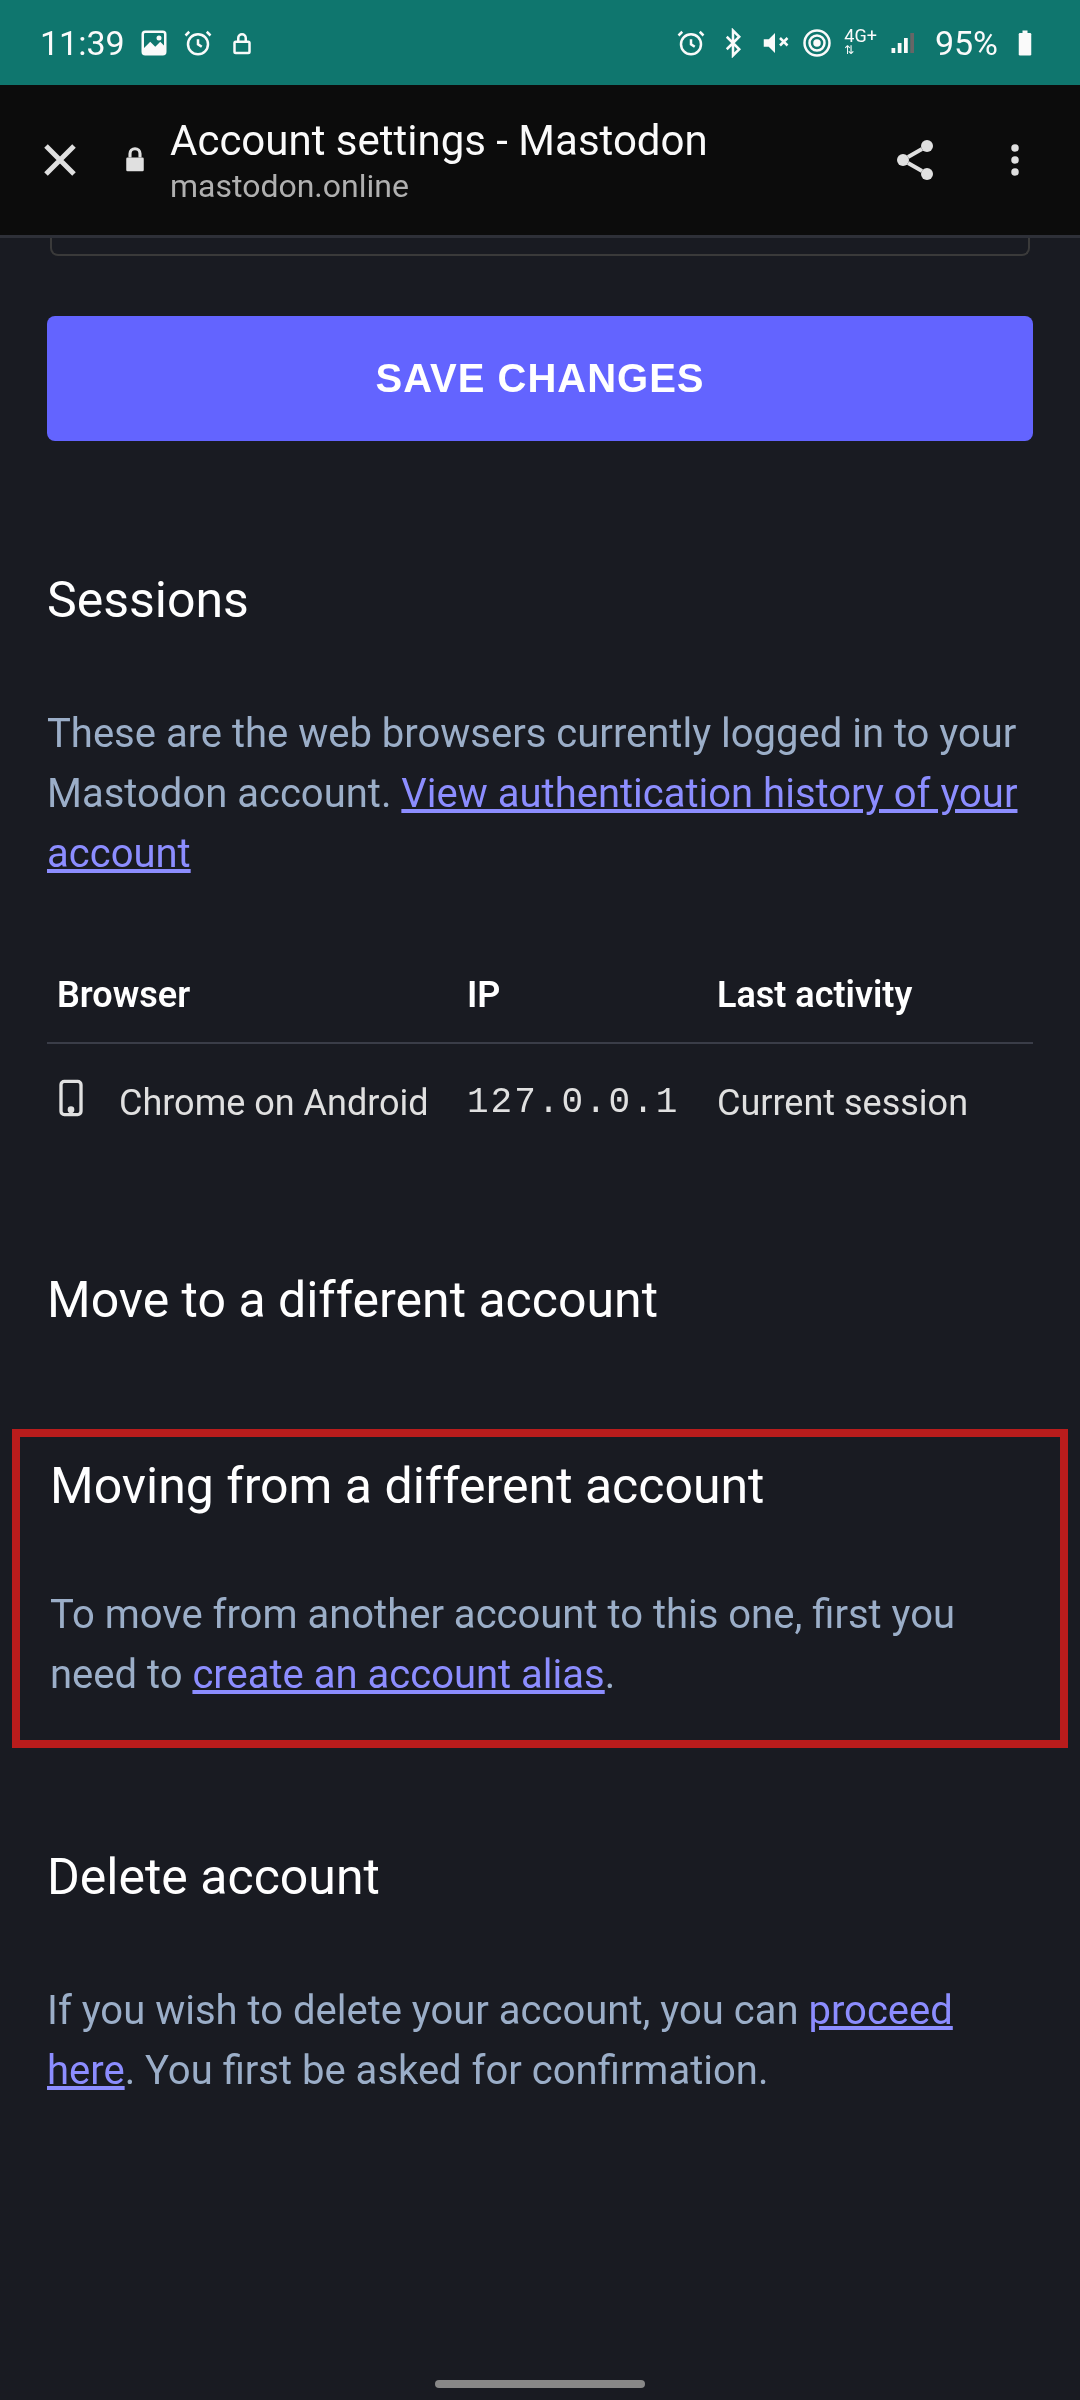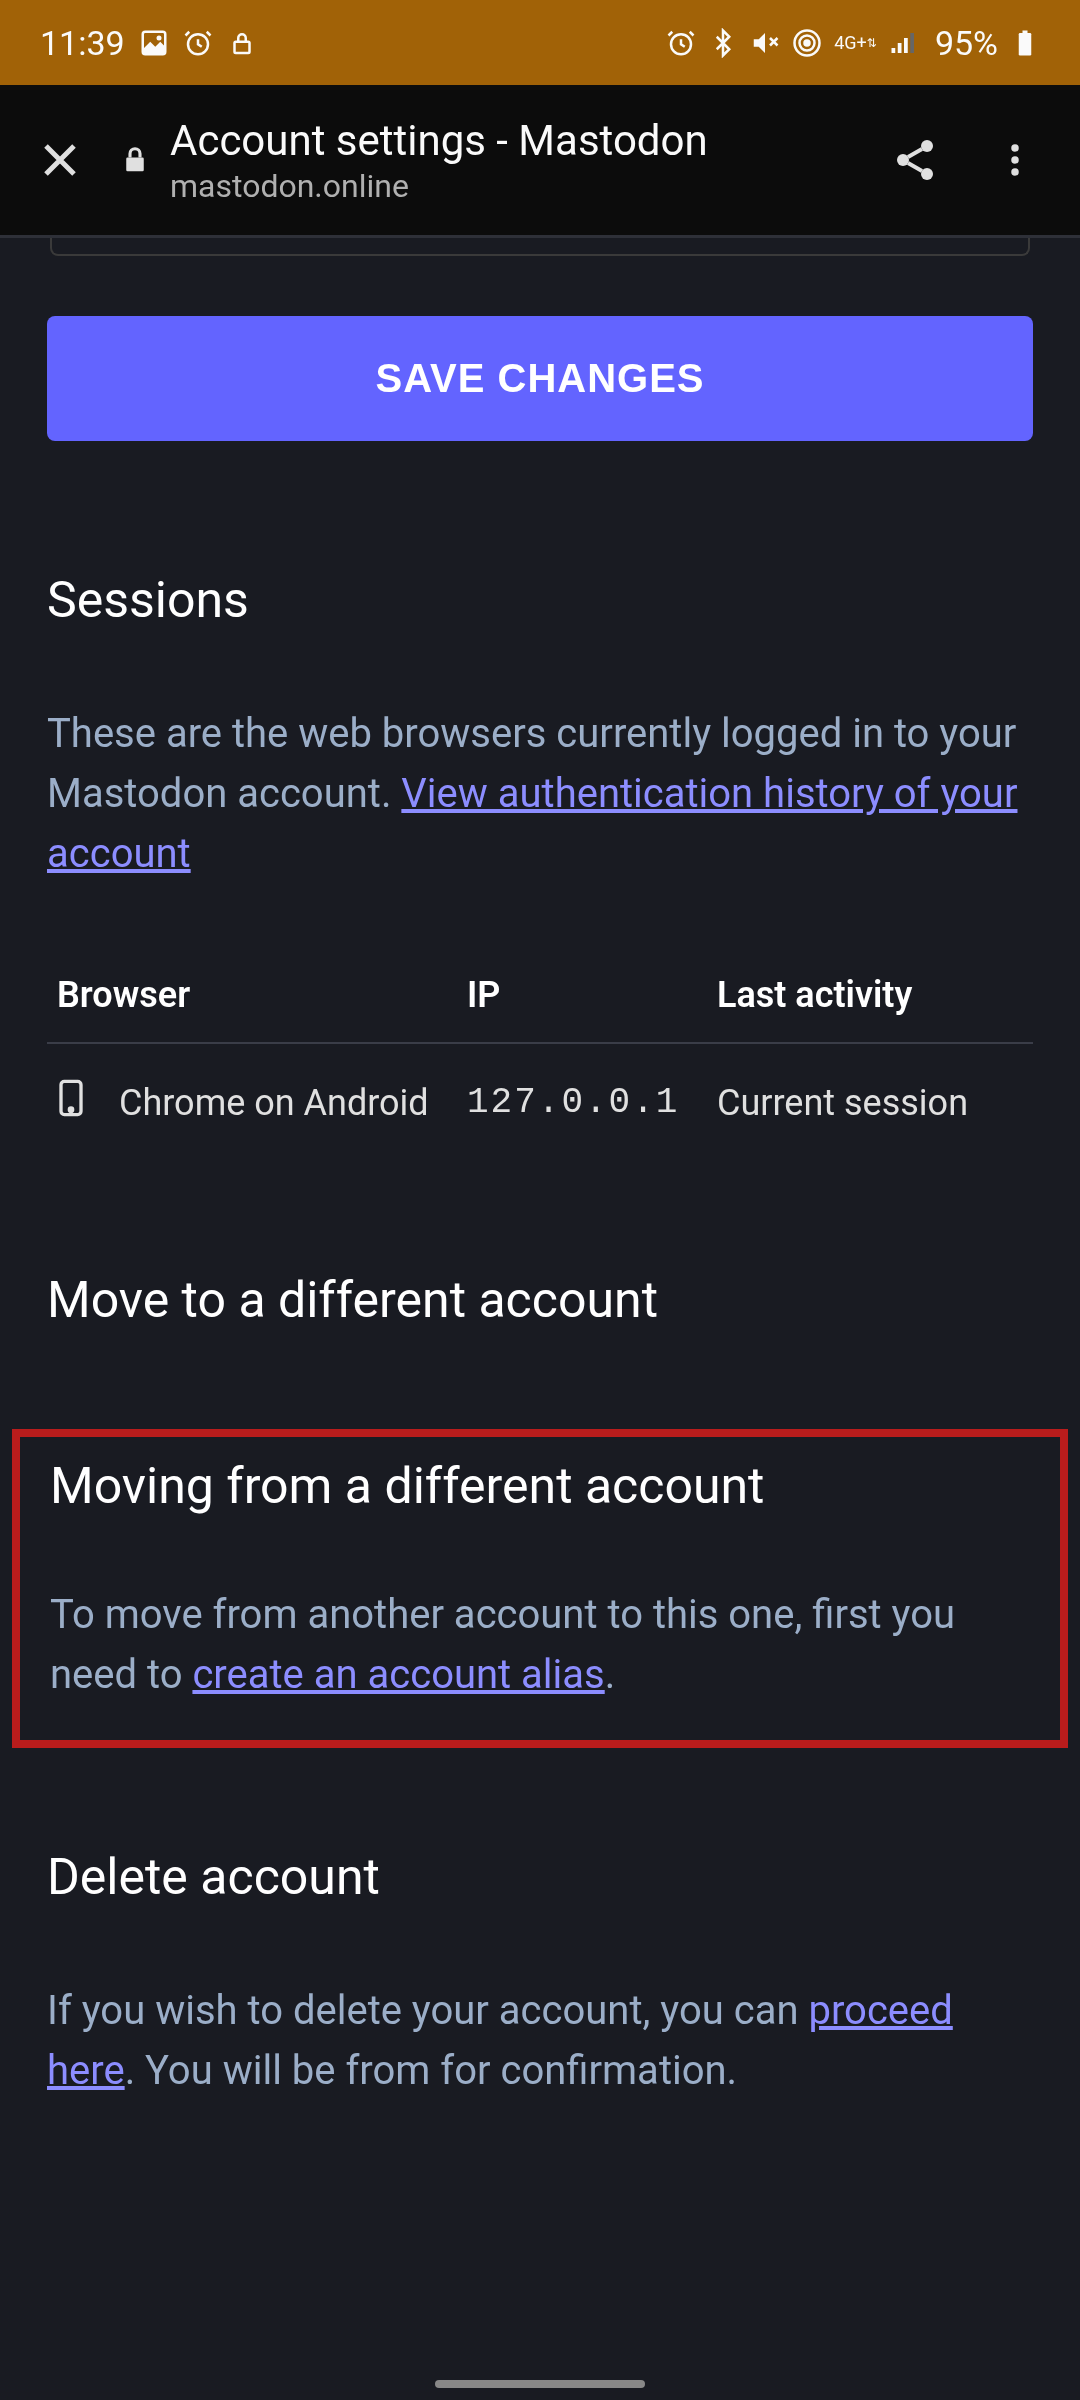--- a/index.html
+++ b/index.html
@@ -10,21 +10,21 @@
       font-family: -apple-system, BlinkMacSystemFont, 'Segoe UI', Roboto, sans-serif;
       color: #e8e8e8;
       overflow: hidden;
     }
     .status-bar {
       height: 85px;
       display: flex;
       justify-content: space-between;
       align-items: center;
       padding: 0 40px;
-      background: #a16207;
+      background: #0f766e;
       color: #fafafa;
       font-size: 34px;
       font-weight: 400;
     }
     .status-left { display: flex; align-items: center; gap: 14px; }
     .status-right { display: flex; align-items: center; gap: 12px; }
     .status-icon { display: inline-flex; align-items: center; }
     .status-icon svg { width: 34px; height: 34px; }
     .small-icon svg { width: 30px; height: 30px; }
     .battery-pct { font-size: 34px; margin-left: 4px; }
@@ -115,21 +115,21 @@
     .navbar-handle {
       position: absolute;
       bottom: 12px;
       left: 50%;
       transform: translateX(-50%);
       width: 210px;
       height: 8px;
       background: #888;
       border-radius: 4px;
     }
-    .net-label { font-size: 18px; line-height: 14px; display: flex; flex-direction: row; align-items: flex-start; }
+    .net-label { font-size: 18px; line-height: 14px; display: flex; flex-direction: column; align-items: flex-start; }
   </style>
 </head>
 <body>
 
 <div class="status-bar">
   <div class="status-left">
     <span>11:39</span>
     <span class="status-icon small-icon">
       <svg viewBox="0 0 24 24" fill="#fafafa">
           <rect x="3" y="3" width="18" height="18" rx="2" fill="none" stroke="#fafafa" stroke-width="2"></rect>
@@ -280,19 +280,19 @@
     <h2 class="section-heading">Moving from a different account</h2>
     <p class="body-text">
       <span>To move from another account to this one, first you need to </span><a class="link">create an account alias</a><span>.</span>
     </p>
   </div>
 
   
   <div class="section-block">
     <h2 class="section-heading">Delete account</h2>
     <p class="body-text">
-      <span>If you wish to delete your account, you can </span><a class="link">proceed here</a><span>. You will be from for confirmation.</span>
+      <span>If you wish to delete your account, you can </span><a class="link">proceed here</a><span>. You first be asked for confirmation.</span>
     </p>
   </div>
 
 </div>
 
 <div class="navbar-handle"></div>
 
 </body></html>

